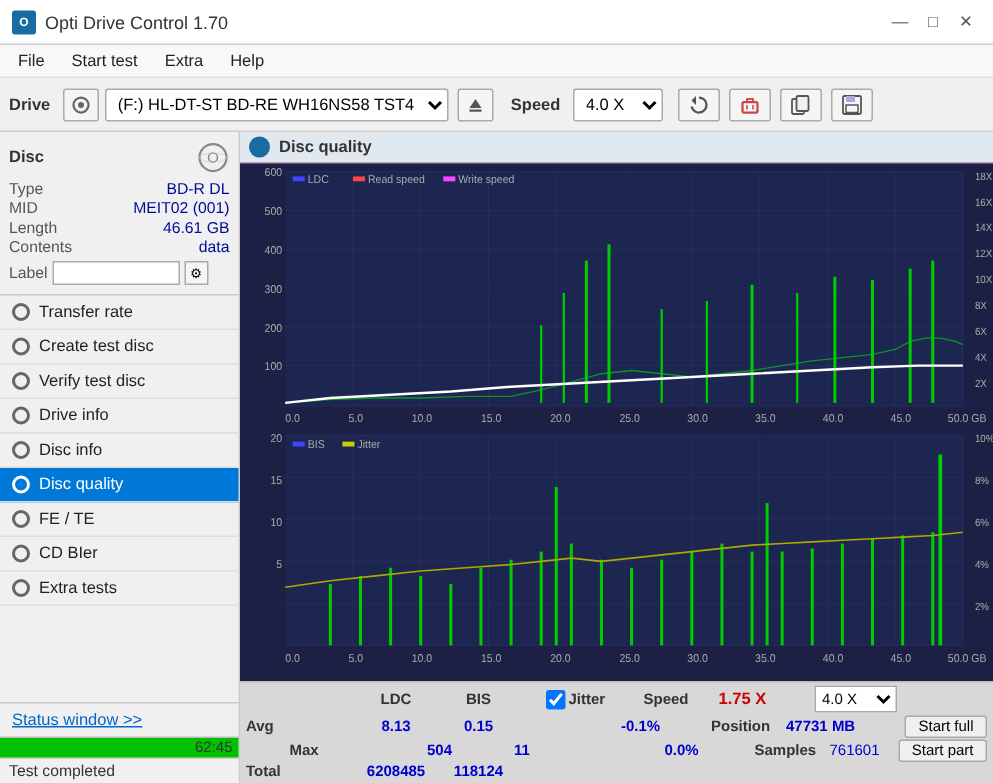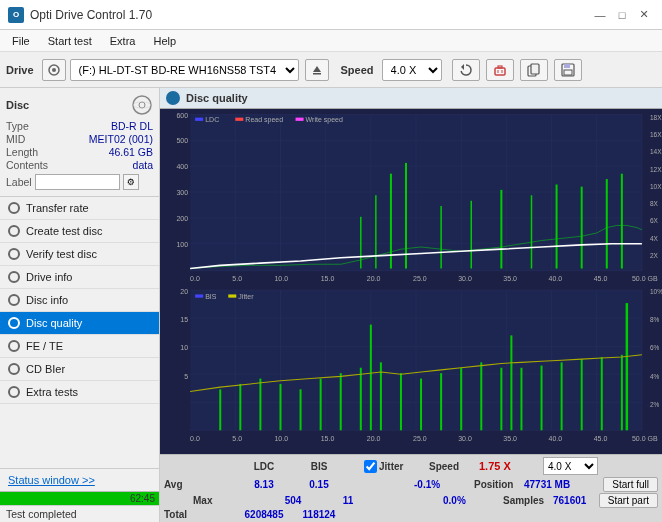--- a/index.html
+++ b/index.html
@@ -416,21 +416,21 @@
         <button style="margin-left:auto; padding:1px 8px; font-size:10px; border:1px solid #aaa; background:#f0f0f0; cursor:pointer; border-radius:2px;">Start full</button>
       </div>
 
       <div style="display:flex; align-items:center; gap:0; font-size:10px; margin-bottom:1px;padding-left:29px;">
         <span style="width:70px; font-weight:bold; color:#333;">Max</span>
         <span style="width:60px; text-align:center; color:#0000cc; font-weight:bold;">504</span>
         <span style="width:50px; text-align:center; color:#0000cc; font-weight:bold;">11</span>
         <span style="width:70px;"></span>
         <span style="width:60px; color:#0000cc; font-weight:bold;">0.0%</span>
         <span style="width:50px; font-weight:bold; color:#333;">Samples</span>
-        <span style="color:#0000cc; font-weight:bold;">761601</span>
+        <span style="color:#0000cc; font-weight:normal;">761601</span>
         <button style="margin-left:auto; padding:1px 8px; font-size:10px; border:1px solid #aaa; background:#f0f0f0; cursor:pointer; border-radius:2px;">Start part</button>
       </div>
 
       <div style="display:flex; align-items:center; gap:0; font-size:10px;">
         <span style="width:70px; font-weight:bold; color:#333;">Total</span>
         <span style="width:60px; text-align:center; color:#0000cc; font-weight:bold;">6208485</span>
         <span style="width:50px; text-align:center; color:#0000cc; font-weight:bold;">118124</span>
       </div>
     </div>
   </div>

